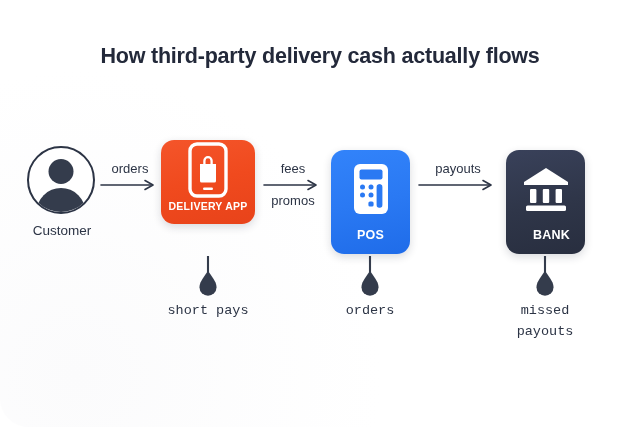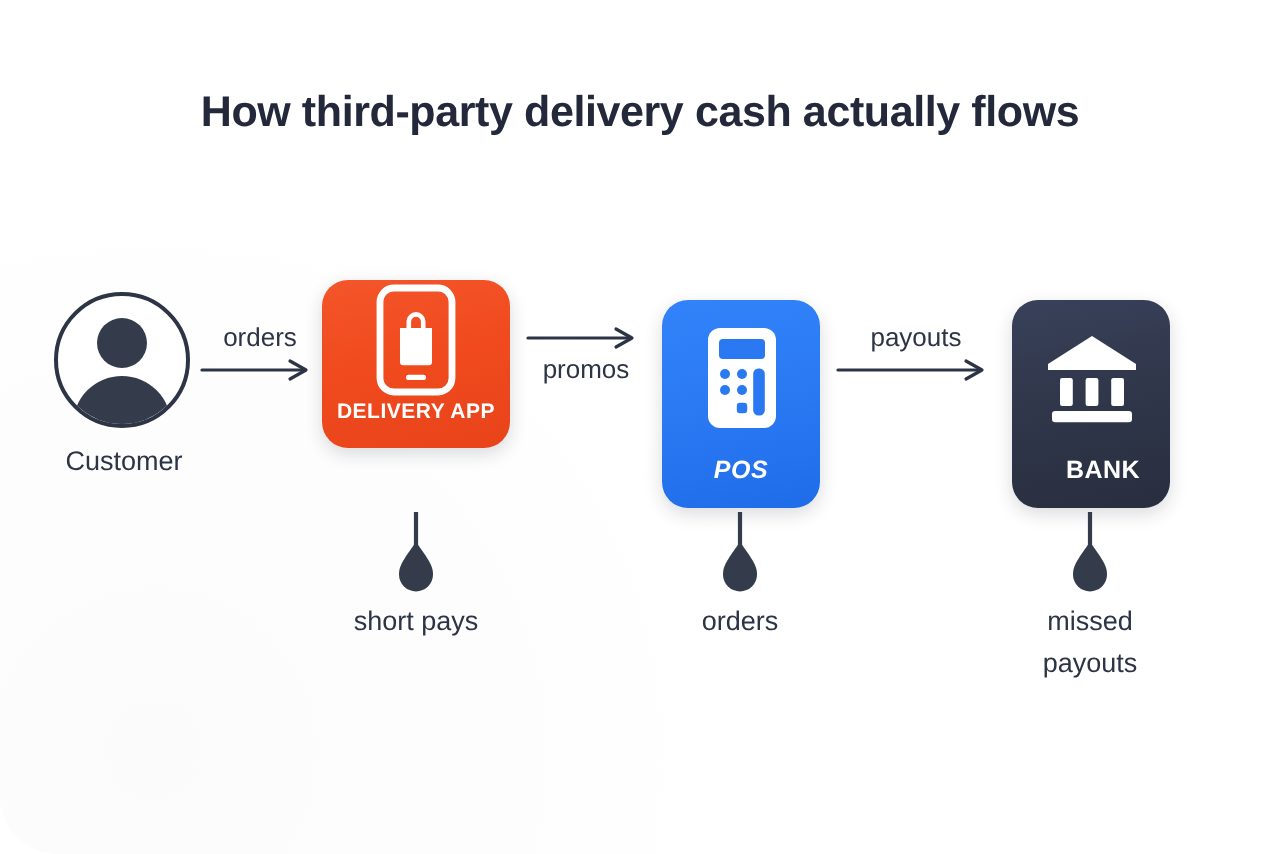--- a/index.html
+++ b/index.html
@@ -119,21 +119,21 @@
   }
   #box-delivery .node-label { font-size: 10.5px; }
 
   #box-pos {
     left: 331px;
     top: 150px;
     width: 79px;
     height: 104px;
     background: linear-gradient(168deg, #3283fa 0%, #2a79f3 50%, #1f6ce9 100%);
   }
-  #box-pos .node-label { font-size: 12.5px; font-style: italic; }
+  #box-pos .node-label { font-size: 12.5px; }
 
   #box-bank {
     left: 506px;
     top: 150px;
     width: 79px;
     height: 104px;
     background: linear-gradient(168deg, #39415a 0%, #2f3649 52%, #282e3f 100%);
   }
   #box-bank .node-label { font-size: 12.5px; margin-left: 12px; }
 
@@ -164,20 +164,21 @@
   }
   .leak-stem {
     display: block;
     margin: 0 auto;
   }
   .leak-label {
     font-size: 13.5px;
     color: #2c3445;
     line-height: 1.2;
     margin-top: 5px;
+    font-family: Liberation Mono, monospace;
   }
   #leak-delivery { left: 148px; top: 256px; }
   #leak-pos      { left: 310px; top: 256px; }
   #leak-bank     { left: 485px; top: 256px; }
 </style>
 </head>
 <body>
 
 <div class="canvas">
 
@@ -205,20 +206,21 @@
         <rect x="2" y="2" width="36" height="52" rx="7" ry="7" fill="none" stroke="#ffffff" stroke-width="3.4"></rect>
         <path d="M12 22 h16 v17 a1.6 1.6 0 0 1 -1.6 1.6 h-12.8 A1.6 1.6 0 0 1 12 39 z" fill="#ffffff"></path>
         <path d="M16.4 22 v-3.2 a3.6 3.6 0 0 1 7.2 0 V22" fill="none" stroke="#ffffff" stroke-width="2.3"></path>
         <rect x="15" y="45.4" width="10" height="2.6" rx="1.3" fill="#ffffff"></rect>
       </svg>
     </div>
     <div class="node-label">DELIVERY APP</div>
   </div>
 
   <div class="arrow-group" id="arrow-fees">
+    <div class="arrow-label">fees</div>
     <svg class="arrow-line" width="60" height="12" viewBox="0 0 60 12">
       <line x1="1" y1="6" x2="51" y2="6" stroke="#2c3445" stroke-width="1.6" stroke-linecap="round"></line>
       <polyline points="45,1.5 53,6 45,10.5" fill="none" stroke="#2c3445" stroke-width="1.6" stroke-linecap="round" stroke-linejoin="round"></polyline>
     </svg>
     <div class="arrow-label">promos</div>
   </div>
 
   <div class="node-box" id="box-pos">
     <div class="icon-wrap">
       <svg width="40" height="54" viewBox="0 0 40 54">

